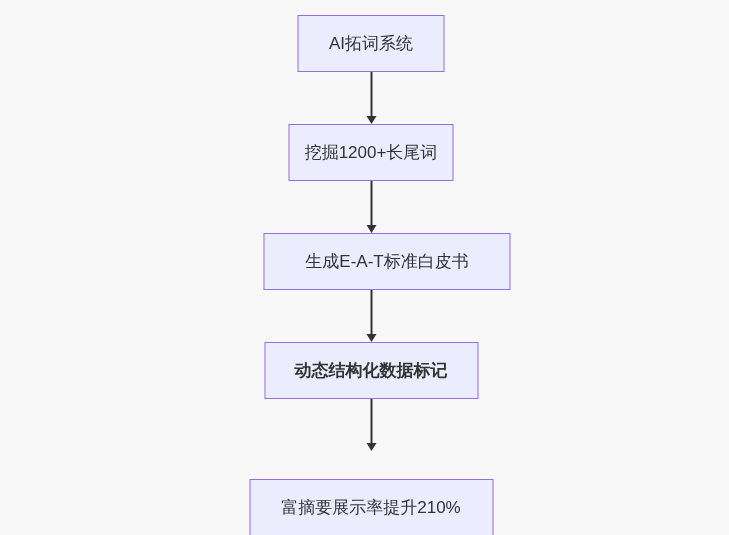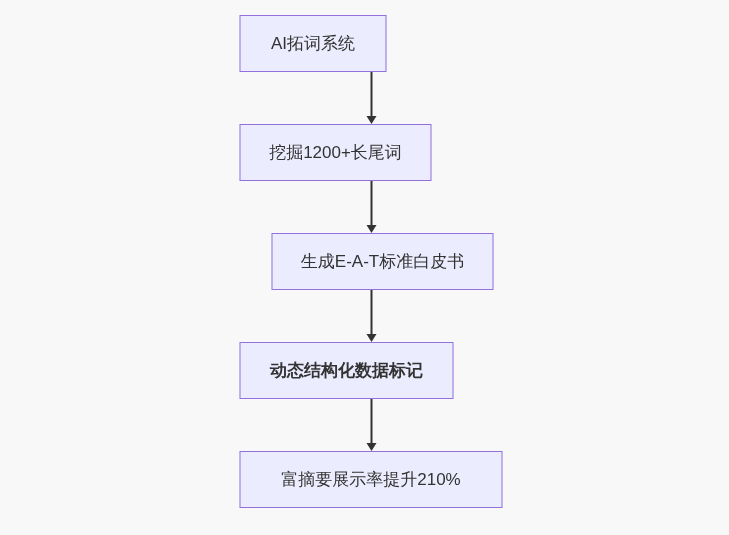--- a/index.html
+++ b/index.html
@@ -14,39 +14,40 @@
     position: relative;
     font-family: "Liberation Sans", "DejaVu Sans", sans-serif;
   }
   .flowchart {
     position: absolute;
     left: 371px;
     top: 15px;
     transform: translateX(-50%);
     display: flex;
     flex-direction: column;
+    align-items: center;
   }
   .node {
     box-sizing: border-box;
     height: 57px;
     background: #ECECFF;
     border: 1px solid #9370DB;
     color: #333333;
     font-size: 17px;
     line-height: 1;
     display: flex;
     align-items: center;
     justify-content: center;
     white-space: nowrap;
   }
   .node.n1 { width: 147px; }
-  .node.n2 { width: 192px; }
-  .node.n3 { width: 222px; margin-left: 32px; }
+  .node.n2 { width: 165px; }
+  .node.n3 { width: 247px; margin-left: 32px; }
   .node.n4 { width: 214px; font-weight: bold; }
-  .node.n5 { width: 263px; }
+  .node.n5 { width: 244px; margin-top: 28px; }
   .arrow {
     display: flex;
     flex-direction: column;
     align-items: center;
     height: 52px;
   }
   .arrow .line {
     width: 2px;
     height: 44px;
     background: #333333;

